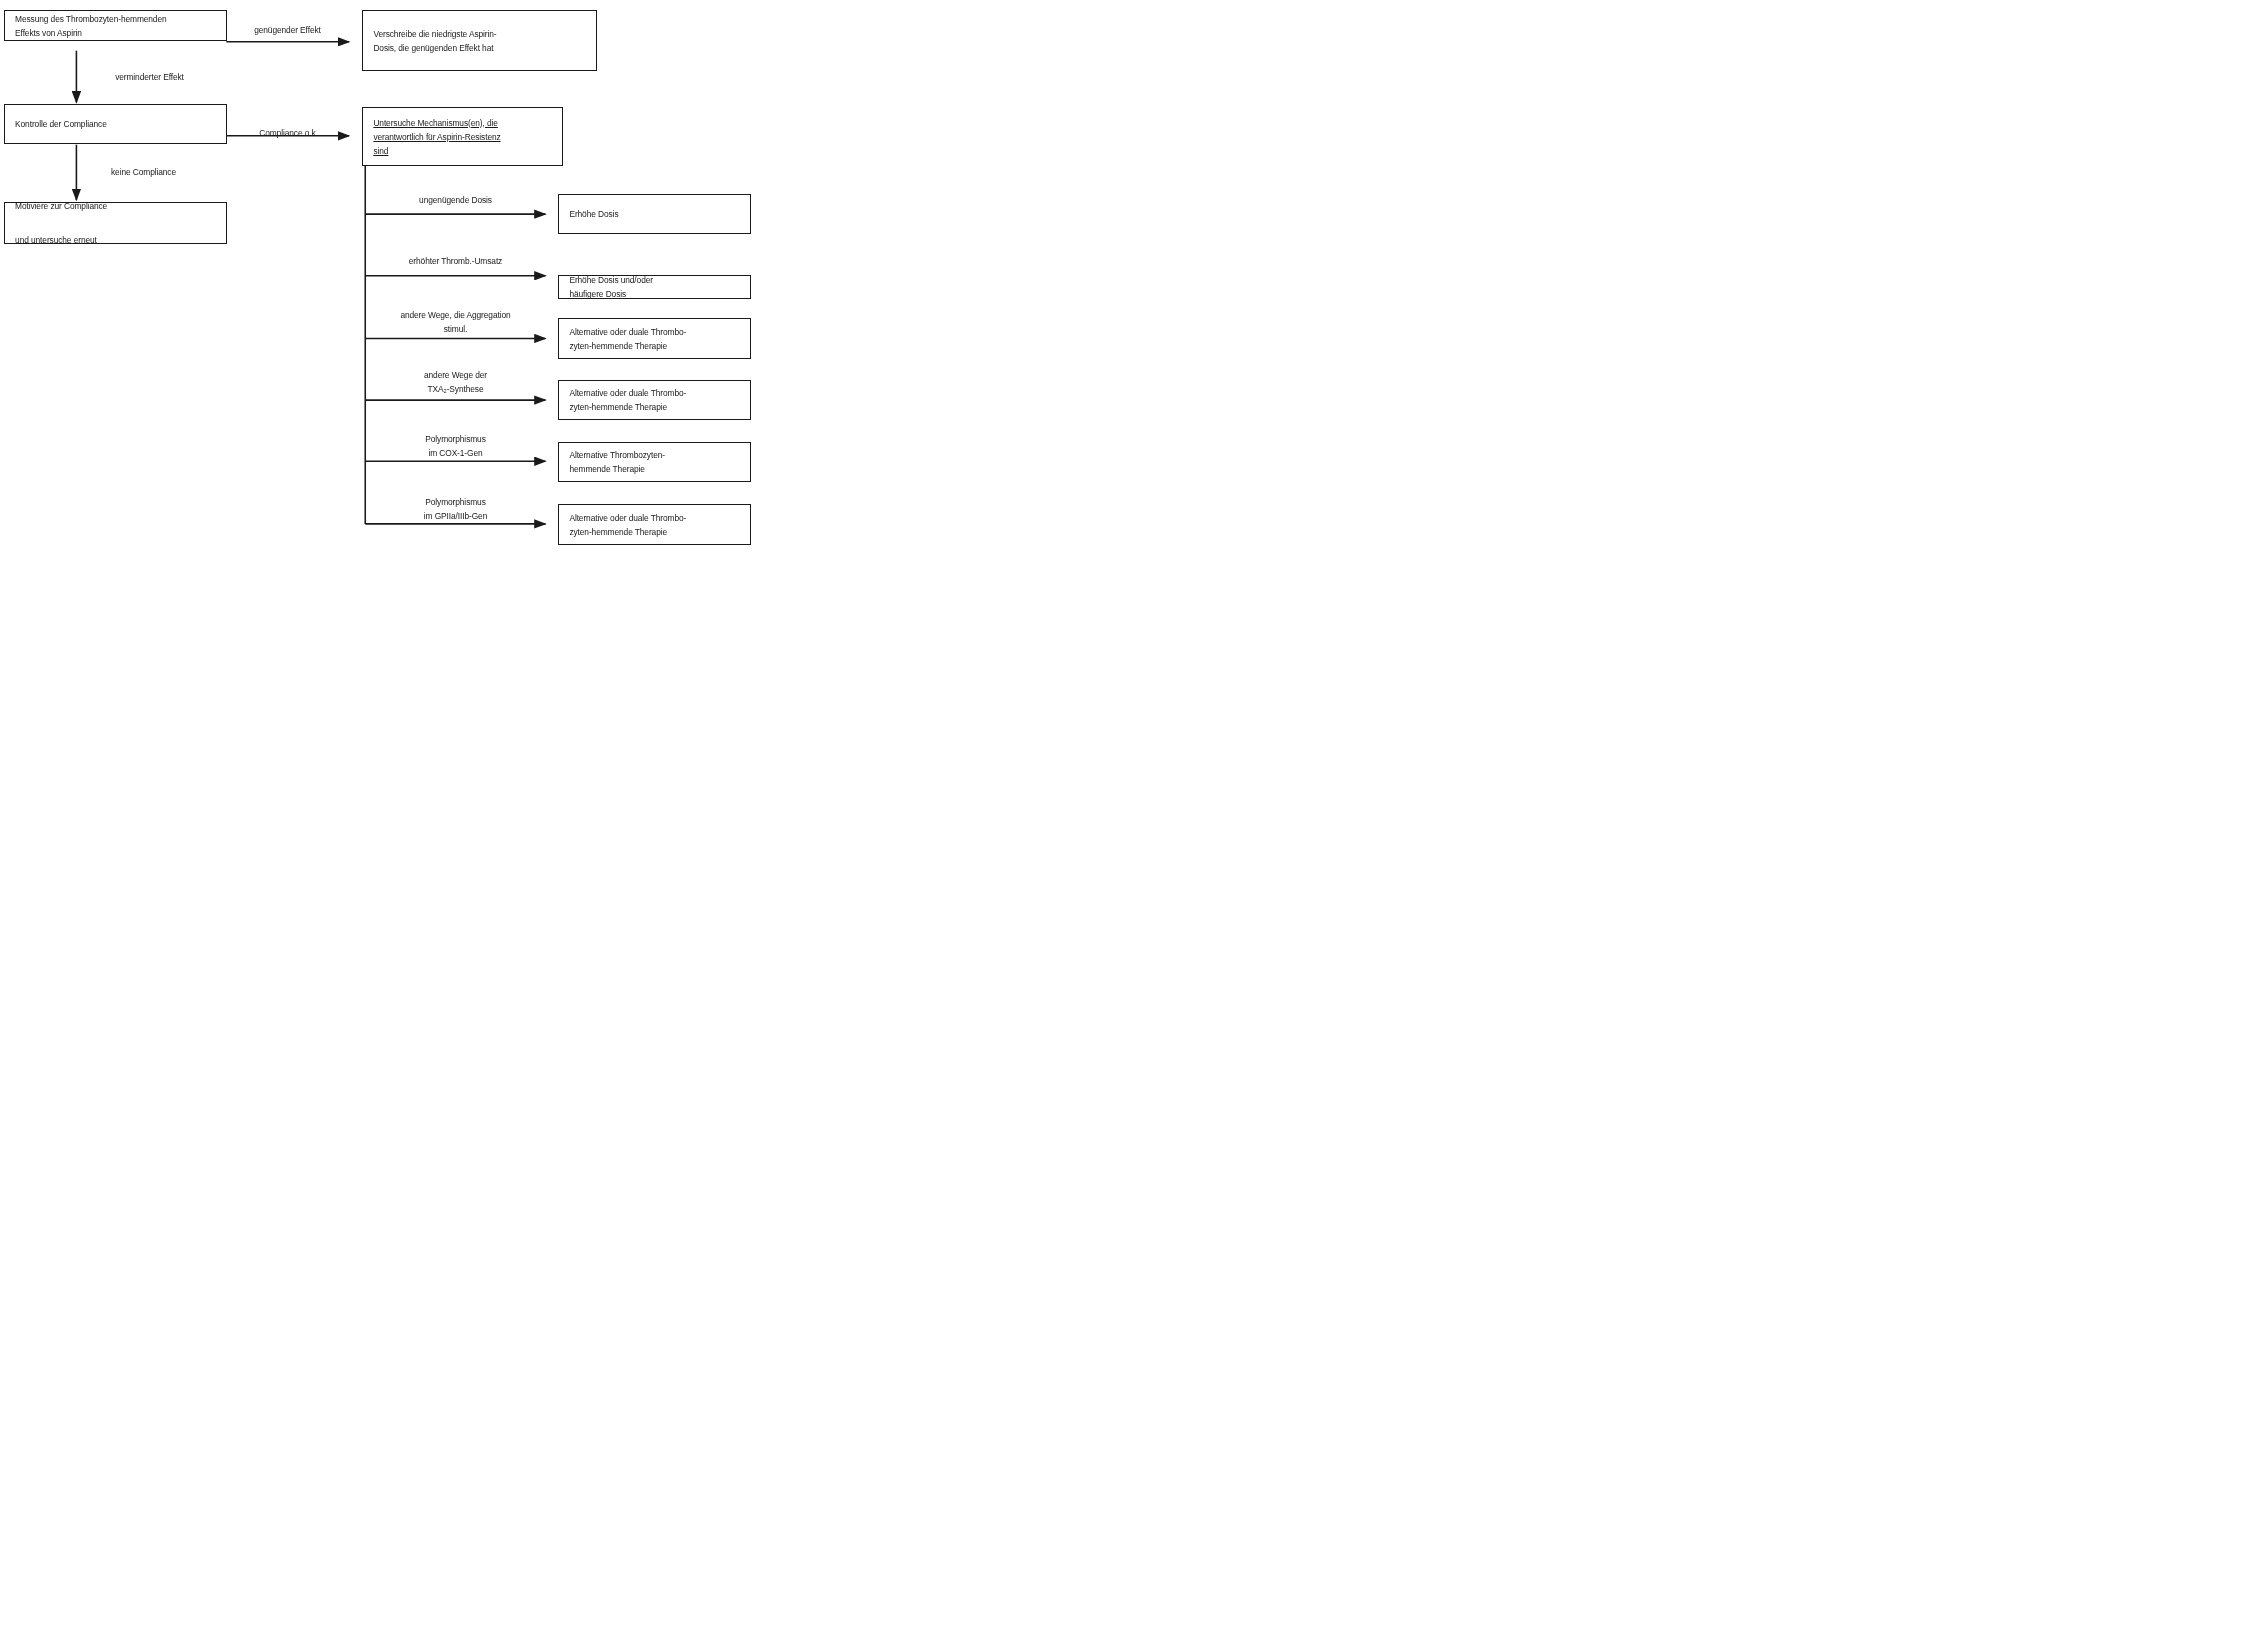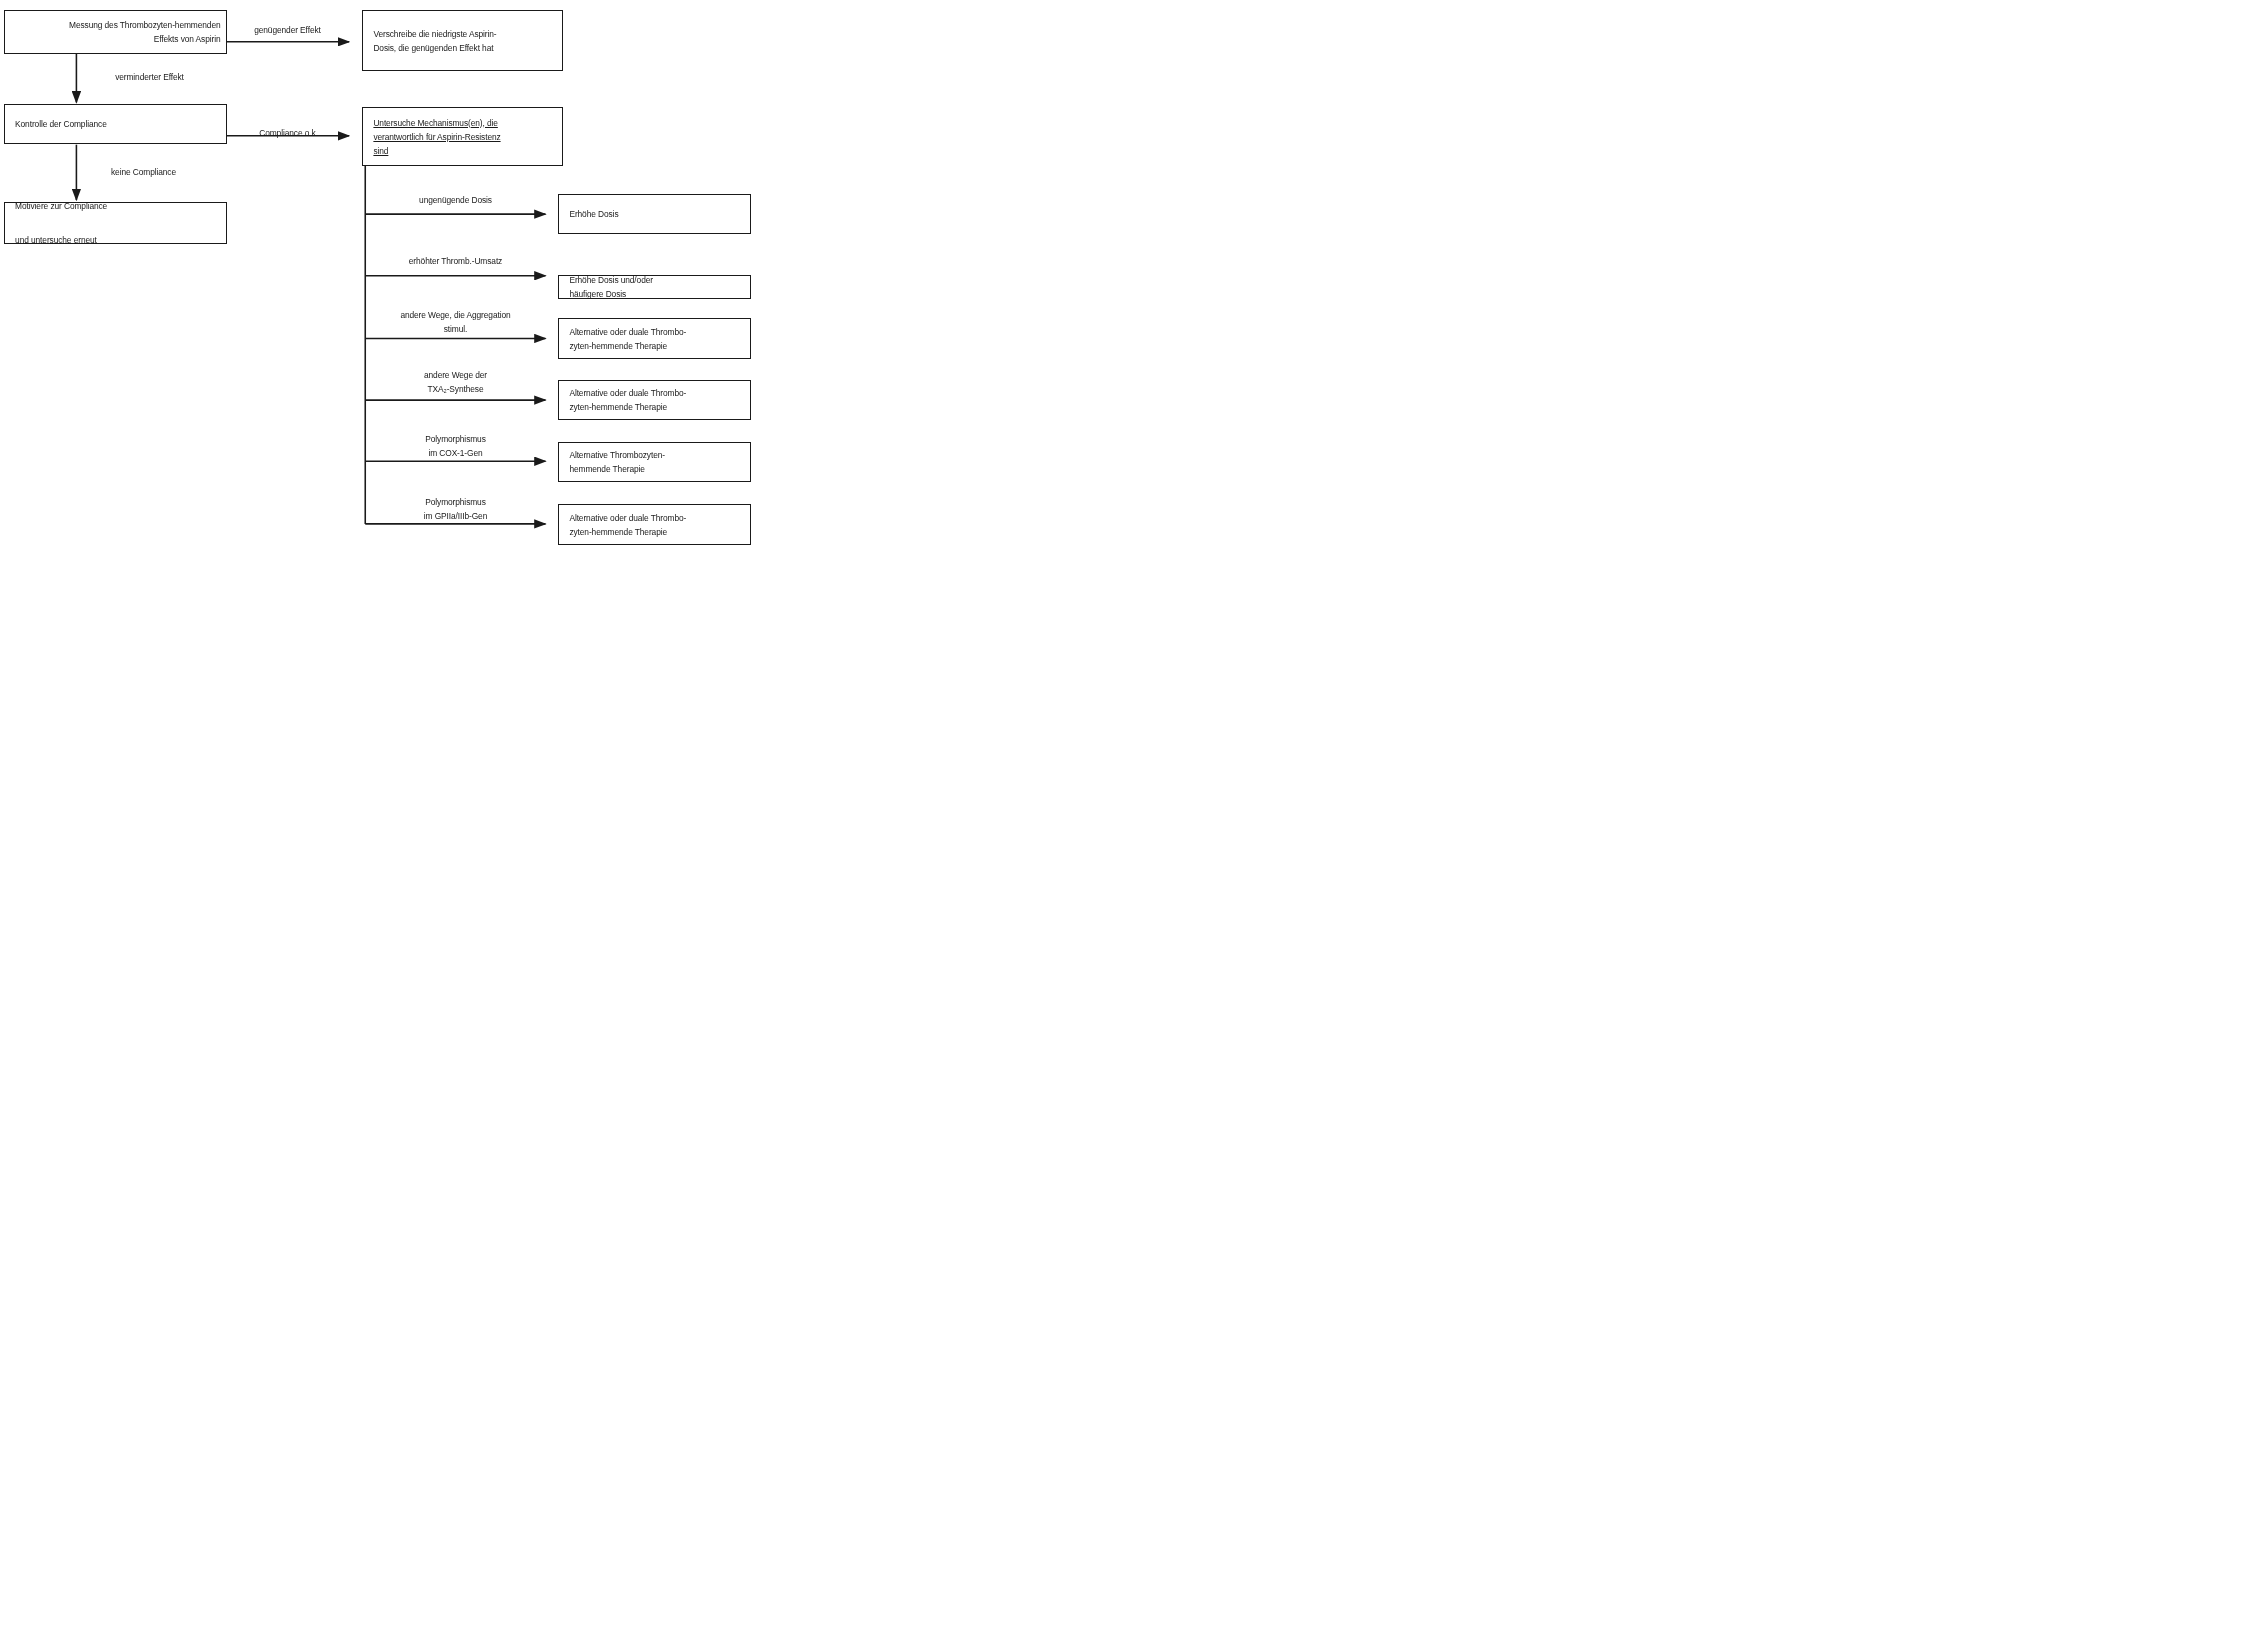--- a/index.html
+++ b/index.html
@@ -42,22 +42,22 @@
     font-size: 8.4px;
     font-weight: normal;
     line-height: 13.6px;
     text-align: center;
     letter-spacing: -0.1px;
     white-space: nowrap;
   }
   .edge-label span { display: block; }
 
   
-  .n-messung      { left: 3.7px;    top: 10.4px;  width: 223px; height: 44px; text-align: right;  }
-  .n-verschreibe  { left: 362px;  top: 10.4px;  width: 201px; height: 61px; }
+  .n-messung      { left: 3.7px;    top: 10.4px;  width: 223px; height: 31px;  }
+  .n-verschreibe  { left: 362px;  top: 10.4px;  width: 235px; height: 61px; }
   .n-kontrolle    { left: 3.7px;    top: 104px; width: 223px; height: 40px;  }
   .n-untersuche   { left: 362px;  top: 107px; width: 201px; height: 59px; text-decoration: underline; }
   .n-motiviere    { left: 3.7px;    top: 202px; width: 223px; height: 42px; gap: 20px;  }
   .n-erhoehe1     { left: 558px; top: 194px; width: 193px; height: 40px;  }
   .n-erhoehe2     { left: 558px; top: 255px; width: 193px; height: 24px; margin-top: 20px;  }
   .n-altdual1     { left: 558px; top: 318px; width: 193px; height: 41px;  }
   .n-altdual2     { left: 558px; top: 380px; width: 193px; height: 40px;  }
   .n-altmono      { left: 558px; top: 442px; width: 193px; height: 40px;  }
   .n-altdual3     { left: 558px; top: 504px; width: 193px; height: 41px;  }
 

